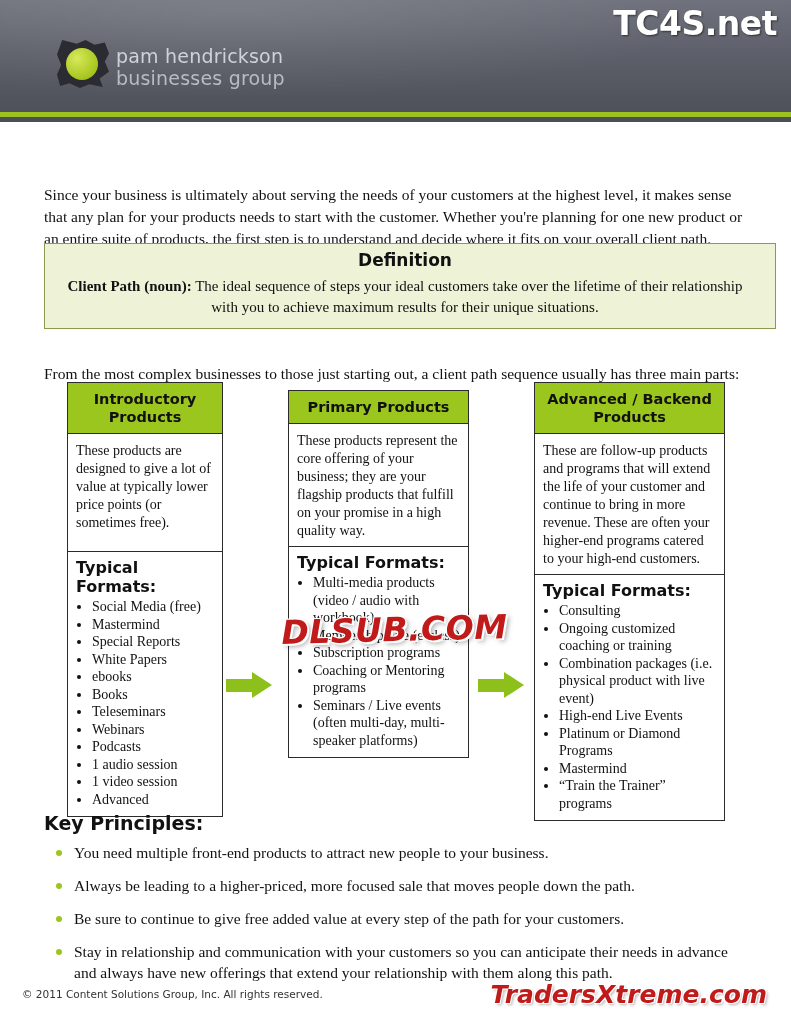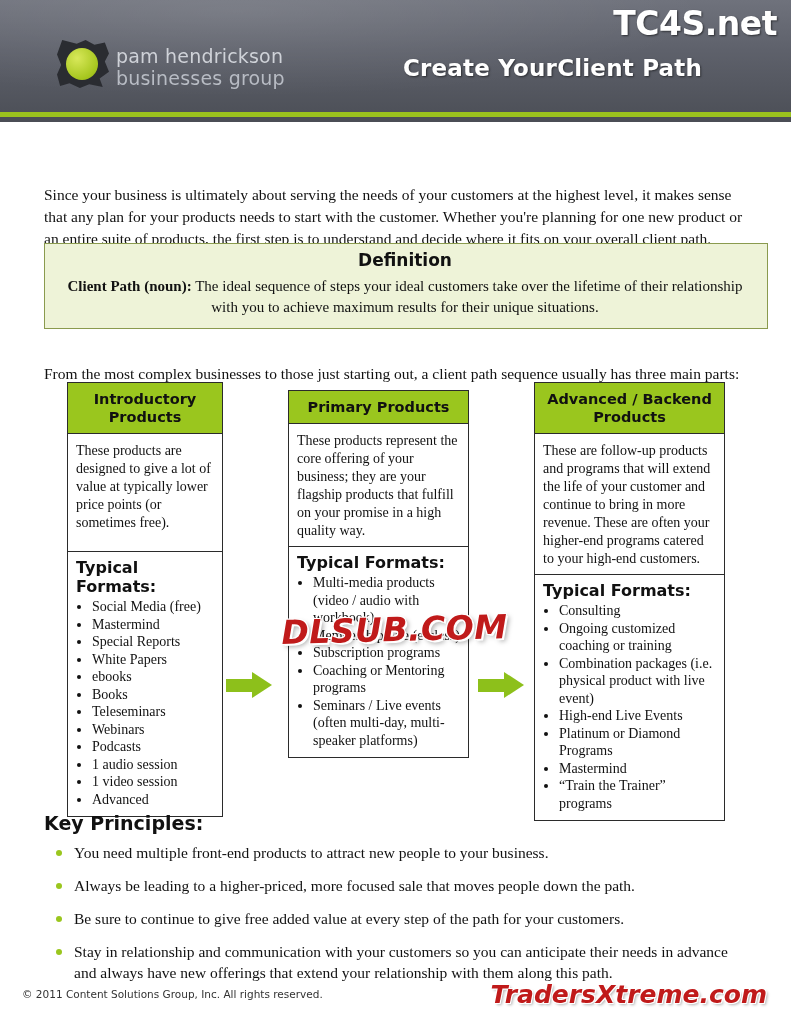--- a/index.html
+++ b/index.html
@@ -109,21 +109,21 @@
     text-align: left;
   }
 
   
   .definition-box {
     position: absolute;
     left: 44px; top: 121px;
     width: 700px;
     border: 1px solid #8a9a4e;
     background: #eef3d8;
-    padding: 6px 12px 10px 10px;
+    padding: 6px 20px 10px 10px;
   }
   .definition-title {
     text-align: center;
     font-family: "DejaVu Sans", sans-serif;
     font-weight: bold;
     font-size: 17px;
     color: #111;
     margin-bottom: 6px;
   }
   .definition-body {
@@ -295,21 +295,20 @@
     <div class="splat"></div>
     <div class="ball"></div>
   </div>
 
   <div class="brand-text">
     <div>pam hendrickson</div>
     <div class="line2">businesses group</div>
   </div>
 
   <div class="site-title">TC4S.net</div>
-  <div class="header-title">Create YourClient Path</div>
 </div>
 <div class="header-rule-green"></div>
 <div class="header-rule-dark"></div>
 
 <div class="content">
 
   <p class="intro">Since your business is ultimately about serving the needs of your customers at the highest level, it makes sense that any plan for your products needs to start with the customer.  Whether you're planning for one new product or an entire suite of products, the first step is to understand and decide where it fits on your overall client path.</p>
 
   <div class="definition-box">
     <div class="definition-title">Definition</div>

